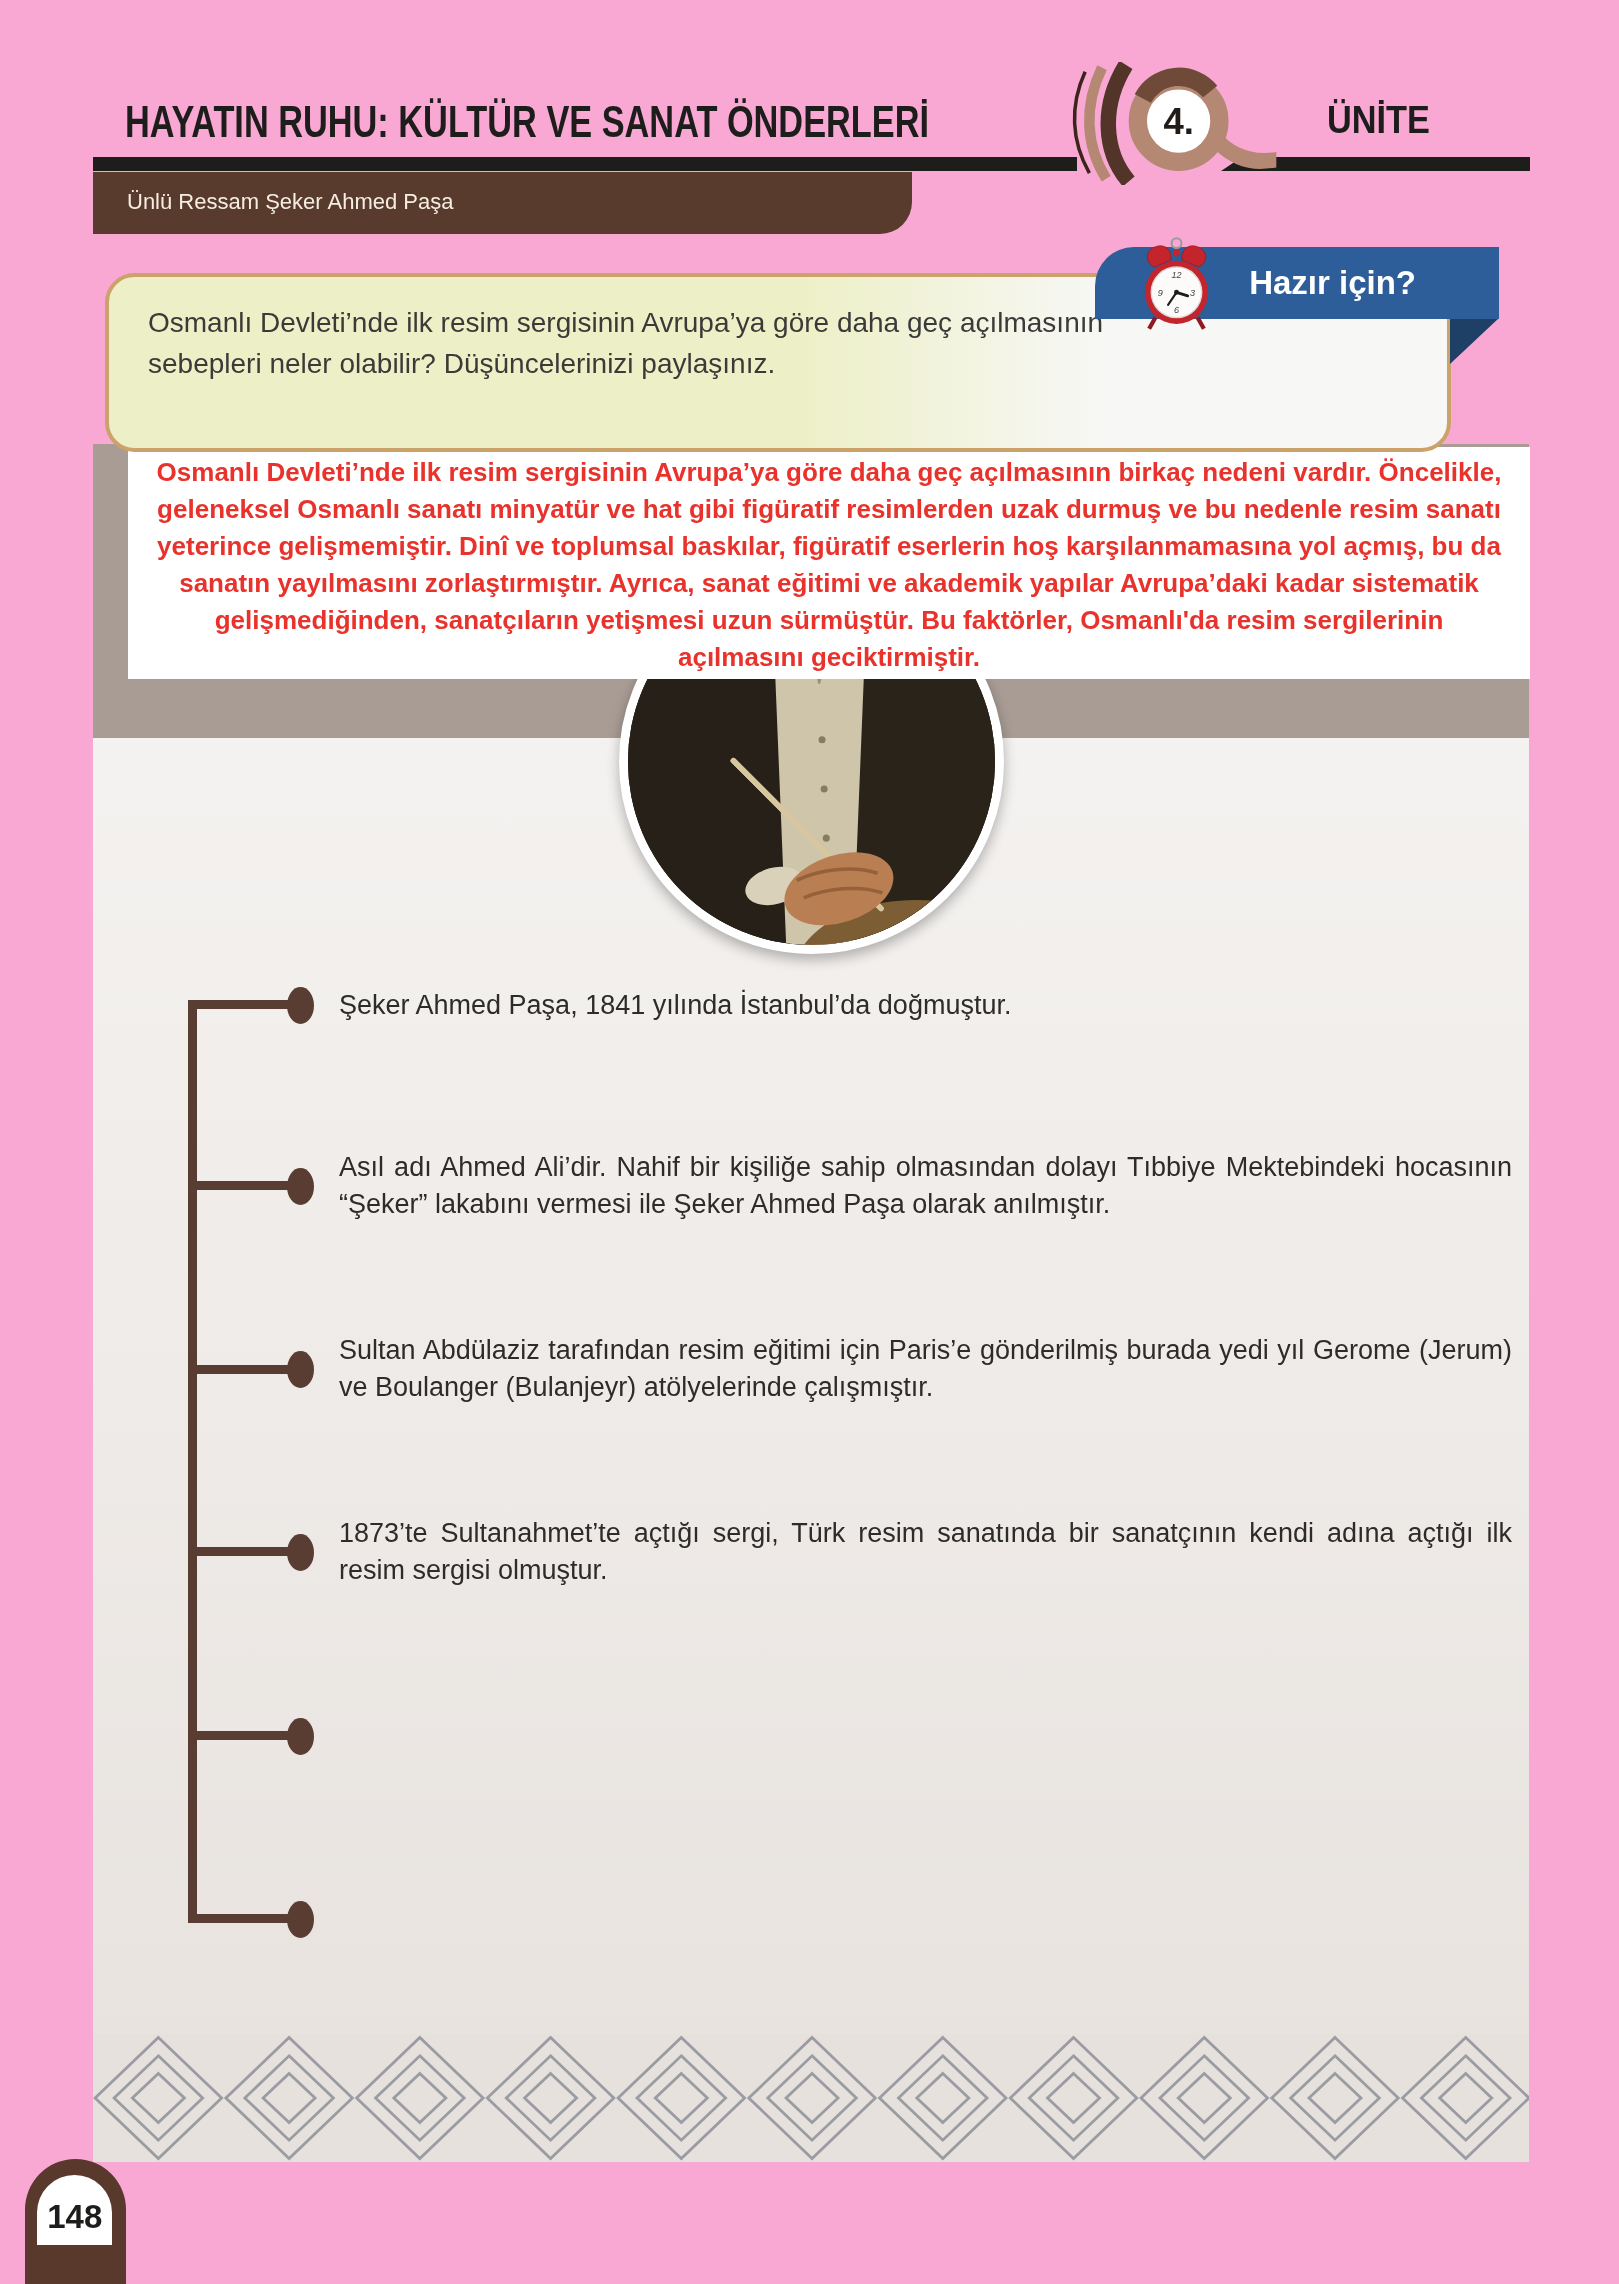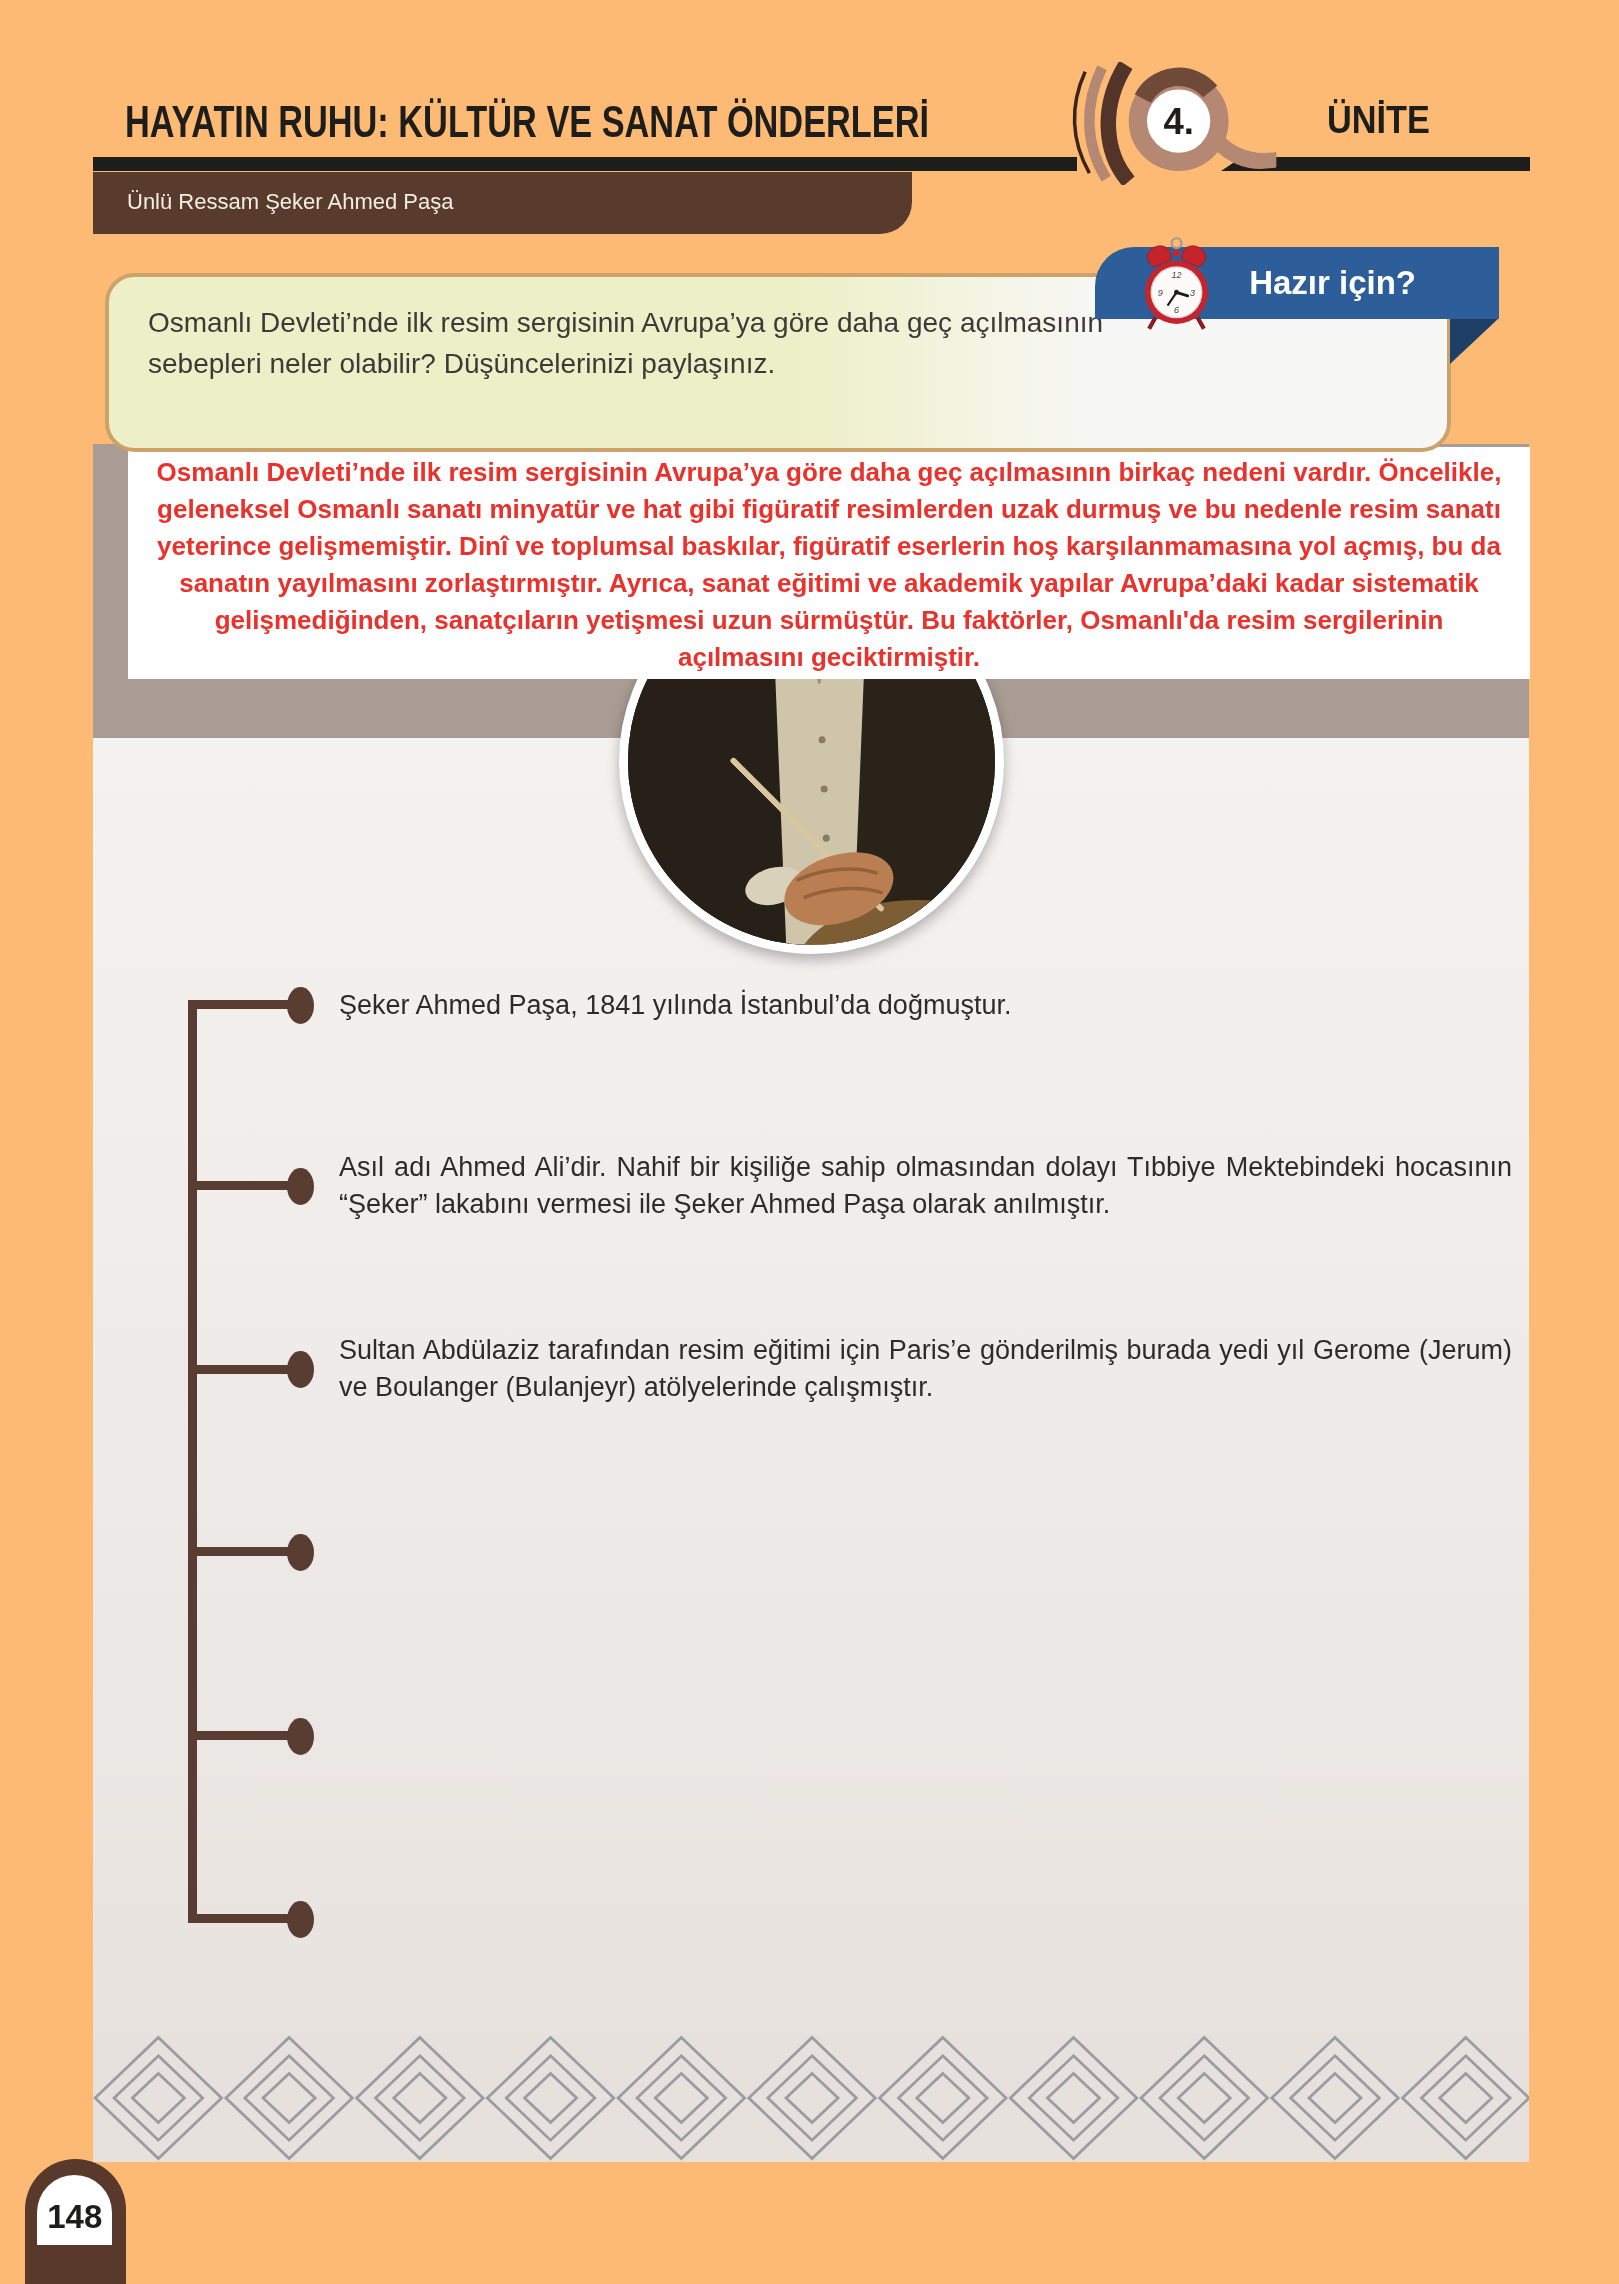--- a/index.html
+++ b/index.html
@@ -1,16 +1,16 @@
 <!DOCTYPE html>
 <html style="font-size:11.2px"><head>
 <meta charset="utf-8">
 <style>
   html,body{margin:0;padding:0;background:#ffffff;}
-  #page{position:relative;width:1620px;height:2284px;background:#fdba74;
+  #page{position:relative;width:1620px;height:2284px;background:#f9a8d4;
         font-family:"Liberation Sans",sans-serif;overflow:hidden;}
   .abs{position:absolute;}
 
   
   .page-title{left:125px;top:97px;font-size:44px;font-weight:bold;color:#1d1d1b;
               transform:scaleX(.78);transform-origin:left top;white-space:nowrap;}
   .bar{background:#1d1d1b;height:14px;top:157px;}
   .bar-left{left:93px;width:984px;}
   .bar-right{left:1221px;width:309px;clip-path:polygon(21px 0,100% 0,100% 100%,0 100%);}
   .unit-label{left:1327px;top:98px;font-size:39px;font-weight:bold;color:#1d1d1b;
@@ -161,20 +161,21 @@
   <div class="abs tl-conn" style="top:1181px"></div>
   <div class="abs tl-dot" style="top:1168px"></div>
   <div class="abs tl-text" style="top:1149px">Asıl adı Ahmed Ali’dir. Nahif bir kişiliğe sahip olmasından dolayı Tıbbiye Mektebindeki hocasının “Şeker” lakabını vermesi ile Şeker Ahmed Paşa olarak anılmıştır.</div>
 
   <div class="abs tl-conn" style="top:1365px"></div>
   <div class="abs tl-dot" style="top:1351px"></div>
   <div class="abs tl-text" style="top:1332px">Sultan Abdülaziz tarafından resim eğitimi için Paris’e gönderilmiş burada yedi yıl Gerome (Jerum) ve Boulanger (Bulanjeyr) atölyelerinde çalışmıştır.</div>
 
   <div class="abs tl-conn" style="top:1547px"></div>
   <div class="abs tl-dot" style="top:1534px"></div>
+  <div class="abs tl-text" style="top:1515px">1873’te Sultanahmet’te açtığı sergi, Türk resim sanatında bir sanatçının kendi adına açtığı ilk resim sergisi olmuştur.</div>
 
   <div class="abs tl-conn" style="top:1731px"></div>
   <div class="abs tl-dot" style="top:1718px"></div>
 
   <div class="abs tl-conn" style="top:1914px"></div>
   <div class="abs tl-dot" style="top:1901px"></div>
 
   <div class="abs diamond-band">
     <svg width="1436" height="128" viewBox="0 0 2043 182" id="diamond-svg">
         <polygon points="93,5 183,91 93,177 3,91" fill="none" stroke="#9b9ca3" stroke-width="4"></polygon>

